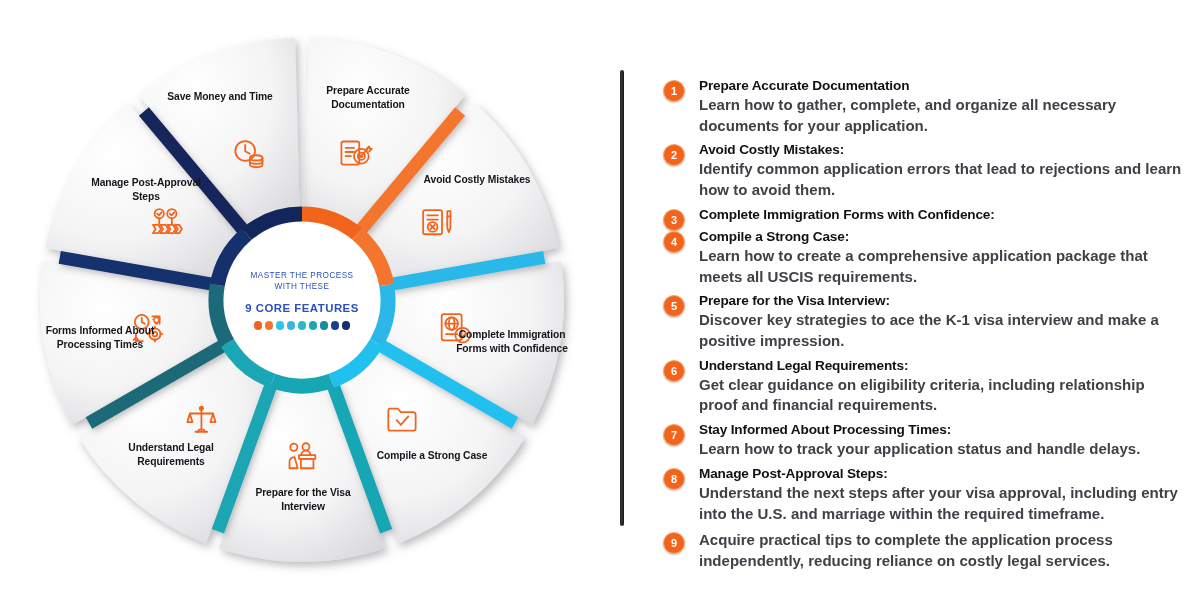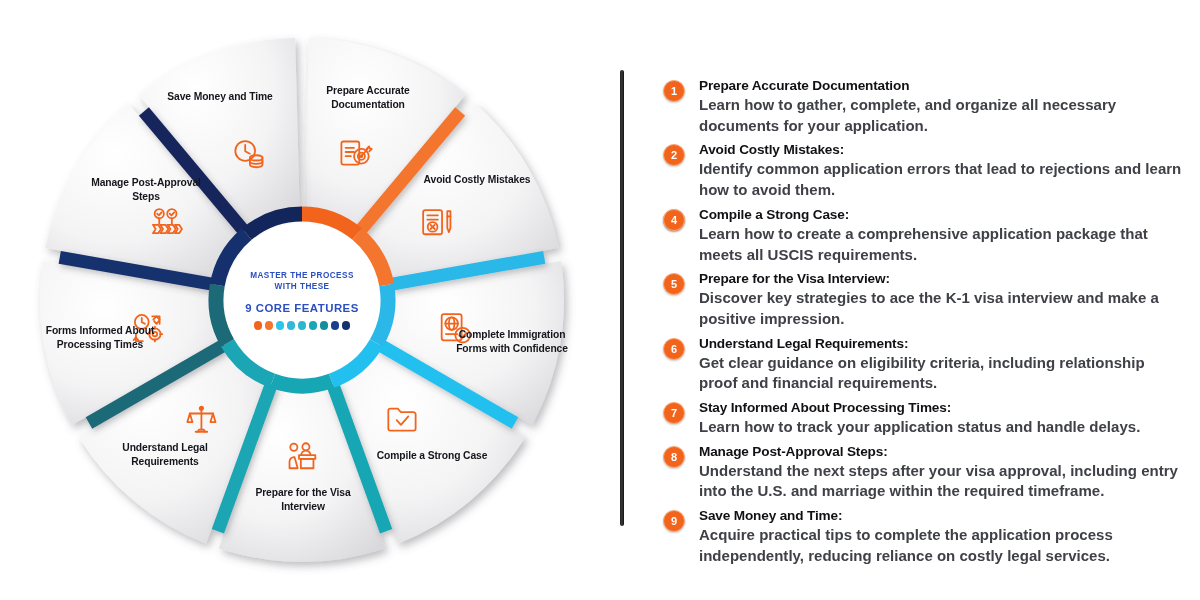--- a/index.html
+++ b/index.html
@@ -34,21 +34,21 @@
     left: 302px; top: 300px;
     width: 152px; height: 152px;
     margin-left: -76px; margin-top: -76px;
     border-radius: 50%;
     background: #ffffff;
     display: flex; flex-direction: column;
     align-items: center; justify-content: center;
     box-shadow: 0 0 0 1px rgba(255,255,255,0.9);
   }
   #hub-l1, #hub-l2 {
-    color: #2b4fbf; font-weight: 700;
+    color: #2b4fbf; font-weight: 400;
     font-size: 8.2px; letter-spacing: 0.45px; line-height: 1.35;
     text-align: center; text-transform: uppercase;
   }
   #hub-l3 {
     color: #2b4fbf; font-weight: 800;
     font-size: 11.4px; letter-spacing: 0.5px;
     text-align: center; text-transform: uppercase;
     margin-top: 10px;
   }
   #hub-dots { display: flex; gap: 2.6px; margin-top: 7px; }
@@ -227,21 +227,21 @@
           </g>
         </g>
     </svg>
 
     <div id="seg-labels">
         <div class="seg-label" style="left: 368px; top: 98px;">Prepare Accurate Documentation</div>
         <div class="seg-label" style="left: 477px; top: 180px;">Avoid Costly Mistakes</div>
         <div class="seg-label" style="left: 512px; top: 342px;">Complete Immigration Forms with Confidence</div>
         <div class="seg-label" style="left: 432px; top: 456px;">Compile a Strong Case</div>
         <div class="seg-label" style="left: 303px; top: 500px;">Prepare for the Visa Interview</div>
-        <div class="seg-label" style="left: 165px; top: 455px;">Understand Legal Requirements</div>
+        <div class="seg-label" style="left: 171px; top: 455px;">Understand Legal Requirements</div>
         <div class="seg-label" style="left: 100px; top: 338px;">Forms Informed About Processing Times</div>
         <div class="seg-label" style="left: 146px; top: 190px;">Manage Post-Approval Steps</div>
         <div class="seg-label" style="left: 220px; top: 97px;">Save Money and Time</div>
       </div>
 
     <div id="hub">
       <div id="hub-l1">MASTER THE PROCESS</div>
       <div id="hub-l2">WITH THESE</div>
       <div id="hub-l3">9 CORE FEATURES</div>
       <div id="hub-dots">
@@ -266,20 +266,21 @@
         <div class="item-title">Prepare Accurate Documentation</div>
         <div class="item-desc">Learn how to gather, complete, and organize all necessary documents for your application.</div>
       </div>
       <div class="list-item">
         <div class="num-badge">2</div>
         <div class="item-title">Avoid Costly Mistakes:</div>
         <div class="item-desc">Identify common application errors that lead to rejections and learn how to avoid them.</div>
       </div>
       <div class="list-item">
         <div class="num-badge">3</div>
+        <div class="item-title">Complete Immigration Forms with Confidence:</div>
       </div>
       <div class="list-item">
         <div class="num-badge">4</div>
         <div class="item-title">Compile a Strong Case:</div>
         <div class="item-desc">Learn how to create a comprehensive application package that meets all USCIS requirements.</div>
       </div>
       <div class="list-item">
         <div class="num-badge">5</div>
         <div class="item-title">Prepare for the Visa Interview:</div>
         <div class="item-desc">Discover key strategies to ace the K-1 visa interview and make a positive impression.</div>
@@ -294,18 +295,17 @@
         <div class="item-title">Stay Informed About Processing Times:</div>
         <div class="item-desc">Learn how to track your application status and handle delays.</div>
       </div>
       <div class="list-item">
         <div class="num-badge">8</div>
         <div class="item-title">Manage Post-Approval Steps:</div>
         <div class="item-desc">Understand the next steps after your visa approval, including entry into the U.S. and marriage within the required timeframe.</div>
       </div>
       <div class="list-item">
         <div class="num-badge">9</div>
-        <div class="item-title">Save Money and Time:</div>
         <div class="item-desc">Acquire practical tips to complete the application process independently, reducing reliance on costly legal services.</div>
       </div>
     </div>
 
 </div>
 
 </body></html>

